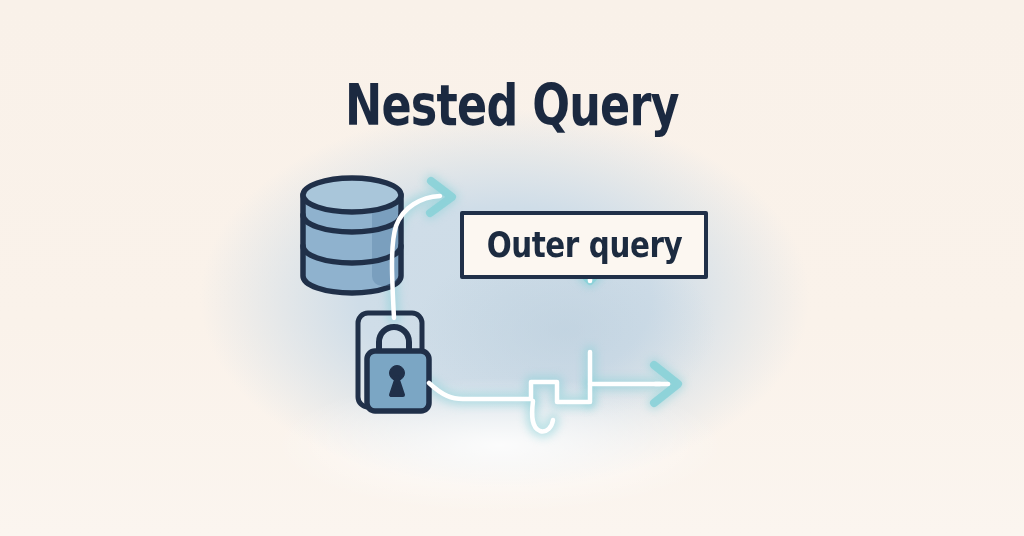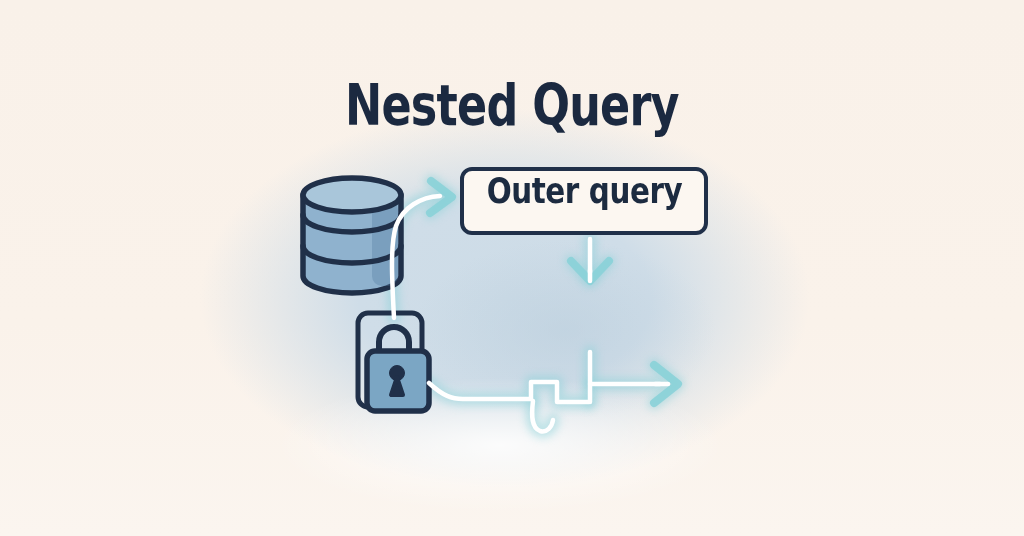--- a/index.html
+++ b/index.html
@@ -40,22 +40,22 @@
   #title{
     position:absolute;left:0;top:72px;width:1024px;
     text-align:center;color:#1b2940;
     font-size:57px;font-weight:bold;white-space:nowrap;
   }
   #title .squeeze{display:inline-block;transform:scaleX(.78);transform-origin:center;letter-spacing:-1px;}
 
   .node-box{
     position:absolute;box-sizing:border-box;
     border:4px solid var(--ink,#203049);
-    border-radius:12px;
-    display:flex;justify-content:center;
+    border-radius:2px;
+    display:flex;align-items:center;justify-content:center;margin-top:44px;
   }
   #outer-box{left:460px;top:167px;width:248px;height:68px;background:var(--outer-box-fill,#fcf7f1);}
   #inner-box{left:458px;top:284px;width:254px;height:67px;background:var(--inner-box-fill,#c9d7e1);}
   .node-label{
     color:#1c2b40;font-size:35px;font-weight:bold;white-space:nowrap;
     display:inline-block;transform:scaleX(.84);transform-origin:center;letter-spacing:-0.5px;
   }
 </style>
 </head>
 <body>

